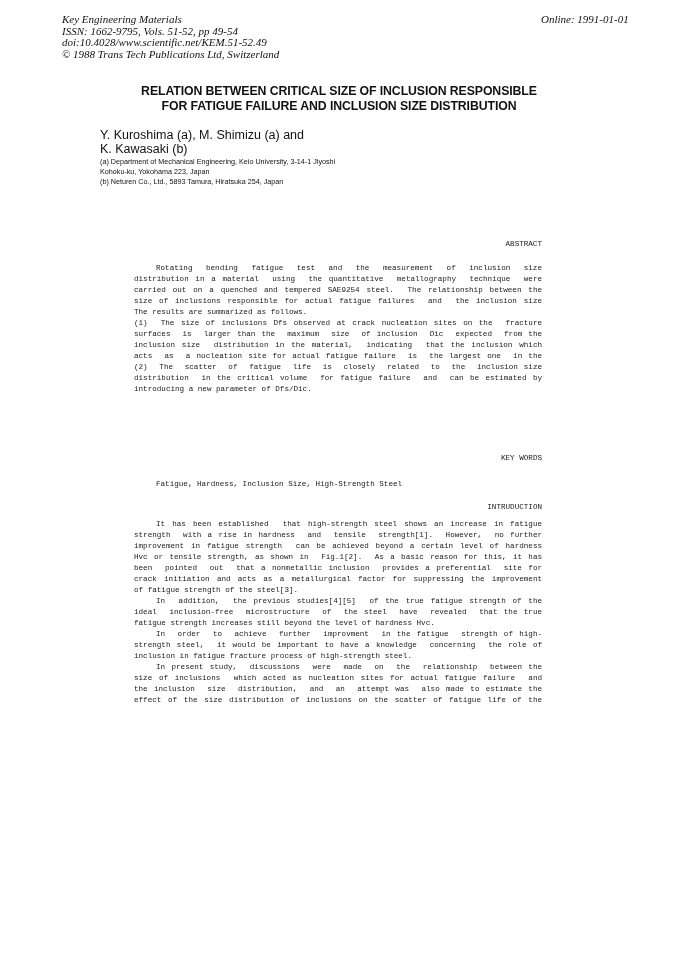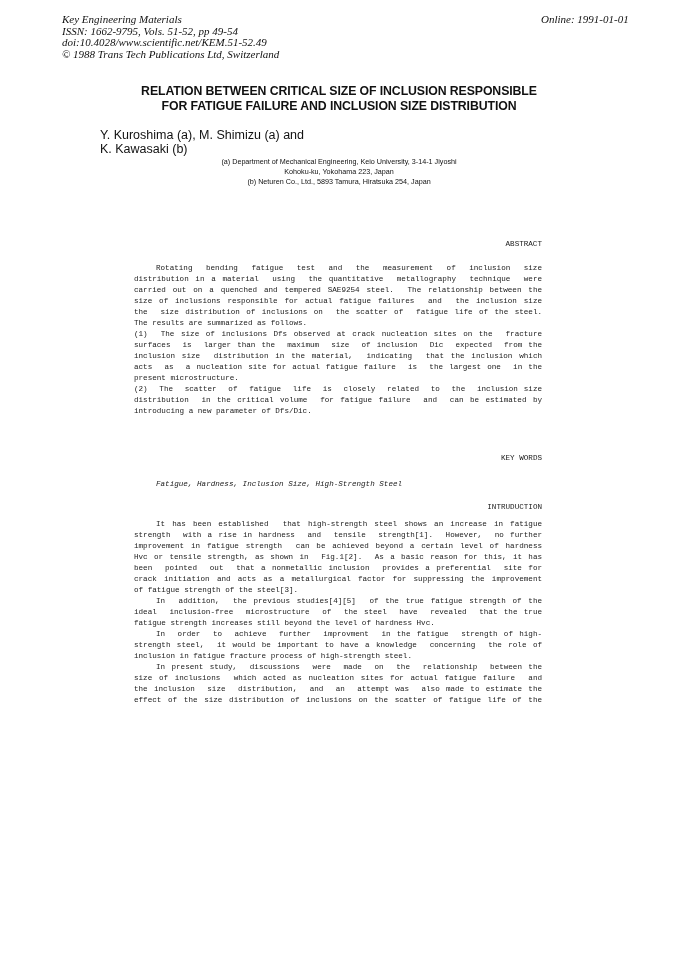--- a/index.html
+++ b/index.html
@@ -2,28 +2,28 @@
 <html><head>
 <meta charset="utf-8">
 <style>
   html, body { margin: 0; padding: 0; background: #ffffff; }
   body { width: 678px; height: 959px; position: relative; overflow: hidden; color: #111; }
   .hdr { position: absolute; font-family: "Liberation Serif", serif; font-style: italic; font-size: 11px; line-height: 11.5px; color: #111; }
   .hdr-left { left: 62px; top: 14px; }
   .hdr-right { left: 541px; top: 14px; }
   .title { position: absolute; left: 100px; width: 478px; top: 84px; text-align: center; font-family: "Liberation Sans", sans-serif; font-weight: bold; font-size: 12.3px; line-height: 14.5px; letter-spacing: -0.1px; }
   .authors { position: absolute; left: 100px; width: 478px; top: 129px; text-align: left; font-family: "Liberation Sans", sans-serif; font-size: 12.5px; line-height: 13.5px; }
-  .affil { position: absolute; left: 100px; width: 478px; top: 157px; text-align: center; font-family: "Liberation Sans", sans-serif; font-size: 7.2px; line-height: 10px; }
+  .affil { position: absolute; left: 100px; width: 478px; top: 157px; text-align: left; font-family: "Liberation Sans", sans-serif; font-size: 7.2px; line-height: 10px; }
   .mono { font-family: "Liberation Mono", monospace; font-size: 7.6px; color: #1a1a1a; }
   .sec { position: absolute; left: 134px; width: 408px; text-align: right; }
   .body { position: absolute; left: 134px; width: 408px; }
   .ln { display: block; height: 11px; line-height: 11px; white-space: pre; text-align: justify; text-align-last: justify; }
   .ln.last { text-align-last: left; }
   .ln.ind { padding-left: 22px; }
-  .kw { position: absolute; left: 156px; top: 480px; font-style: italic; }
+  .kw { position: absolute; left: 156px; top: 480px; }
 </style>
 </head>
 <body>
 
 <div class="hdr hdr-left">
   <div>Key Engineering Materials</div>
   <div>ISSN: 1662-9795, Vols. 51-52, pp 49-54</div>
   <div>doi:10.4028/www.scientific.net/KEM.51-52.49</div>
   <div>© 1988 Trans Tech Publications Ltd, Switzerland</div>
 </div>
@@ -44,27 +44,25 @@
   <div>Kohoku-ku, Yokohama 223, Japan</div>
   <div>(b) Neturen Co., Ltd., 5893 Tamura, Hiratsuka 254, Japan</div>
 </div>
 
 <div class="sec mono" style="top:240px;">ABSTRACT</div>
 <div class="body mono" style="top:263px;">
   <span class="ln ind">Rotating  bending  fatigue  test  and  the  measurement  of  inclusion  size</span>
   <span class="ln">distribution in a material  using  the quantitative  metallography  technique  were</span>
   <span class="ln">carried out on a quenched and tempered SAE9254 steel.  The relationship between the</span>
   <span class="ln">size of inclusions responsible for actual fatigue failures  and  the inclusion size</span>
-  <span class="ln">the  size distribution of inclusions on  the scatter of  fatigue life of the steel.</span>
   <span class="ln last">The results are summarized as follows.</span>
   <span class="ln">(1)  The size of inclusions Dfs observed at crack nucleation sites on the  fracture</span>
   <span class="ln">surfaces  is  larger than the  maximum  size  of inclusion  Dic  expected  from the</span>
   <span class="ln">inclusion size  distribution in the material,  indicating  that the inclusion which</span>
   <span class="ln">acts  as  a nucleation site for actual fatigue failure  is  the largest one  in the</span>
-  <span class="ln last">present microstructure.</span>
   <span class="ln">(2)  The  scatter  of  fatigue  life  is  closely  related  to  the  inclusion size</span>
   <span class="ln">distribution  in the critical volume  for fatigue failure  and  can be estimated by</span>
   <span class="ln last">introducing a new parameter of Dfs/Dic.</span>
 </div>
 
 <div class="sec mono" style="top:454px;">KEY WORDS</div>
 <div class="kw mono">Fatigue, Hardness, Inclusion Size, High-Strength Steel</div>
 
 <div class="sec mono" style="top:503px;">INTRUDUCTION</div>
 <div class="body mono" style="top:519px;">

